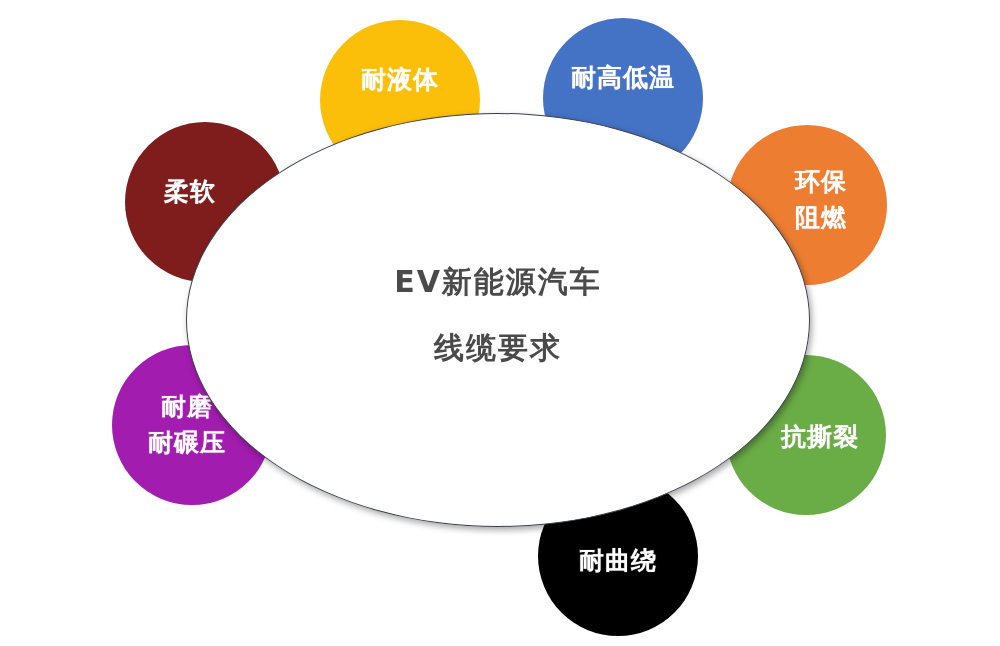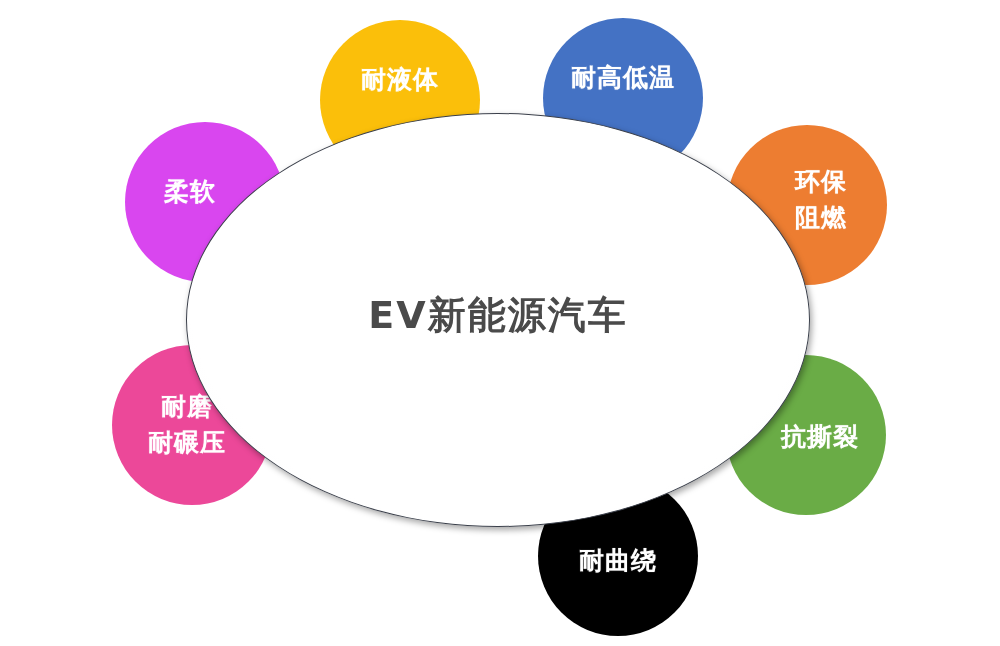--- a/index.html
+++ b/index.html
@@ -52,21 +52,21 @@
       box-sizing: border-box;
       box-shadow: 2px 3px 6px rgba(0,0,0,0.35);
       display: flex;
       align-items: center;
       justify-content: center;
       z-index: 5;
     }
     .ellipse-title {
       color: #4a4a4a;
       font-weight: bold;
-      font-size: 38px;
+      font-size: 30px;
       line-height: 66px;
       text-align: center;
       letter-spacing: 2px;
       margin-top: -10px;
     }
     .ellipse-title span { display: block; }
   </style>
 </head>
 <body>
 
@@ -81,26 +81,27 @@
   </div>
   <div class="circle" style="left: 543px; top: 18px; background: rgb(68, 114, 196);">
     <span class="circle-label" style="transform: translate(0px, -20px);">耐高低温</span>
   </div>
   <div class="circle" style="left: 726px; top: 355px; background: rgb(106, 172, 70);">
     <span class="circle-label" style="transform: translate(14px, 2px);">抗撕裂</span>
   </div>
   <div class="circle" style="left: 538px; top: 476px; background: #000000;">
     <span class="circle-label" style="transform: translate(0px, 5px);">耐曲绕</span>
   </div>
-  <div class="circle" style="left: 112px; top: 345px; background: #ec4899;">
+  <div class="circle" style="left: 112px; top: 345px; background: #a21caf;">
     <span class="circle-label" style="transform: translate(-5px, 0px);">耐磨
 耐碾压</span>
   </div>
-  <div class="circle" style="left: 125px; top: 122px; background: #d946ef;">
+  <div class="circle" style="left: 125px; top: 122px; background: #7f1d1d;">
     <span class="circle-label" style="transform: translate(-15px, -10px);">柔软</span>
   </div>
 
   <div class="ellipse" style="border-color: rgb(58, 63, 74);">
     <div class="ellipse-title" style="color: rgb(74, 74, 74);">
       <span>EV新能源汽车</span>
+      <span>线缆要求</span>
     </div>
   </div>
 </div>
 
 </body></html>

